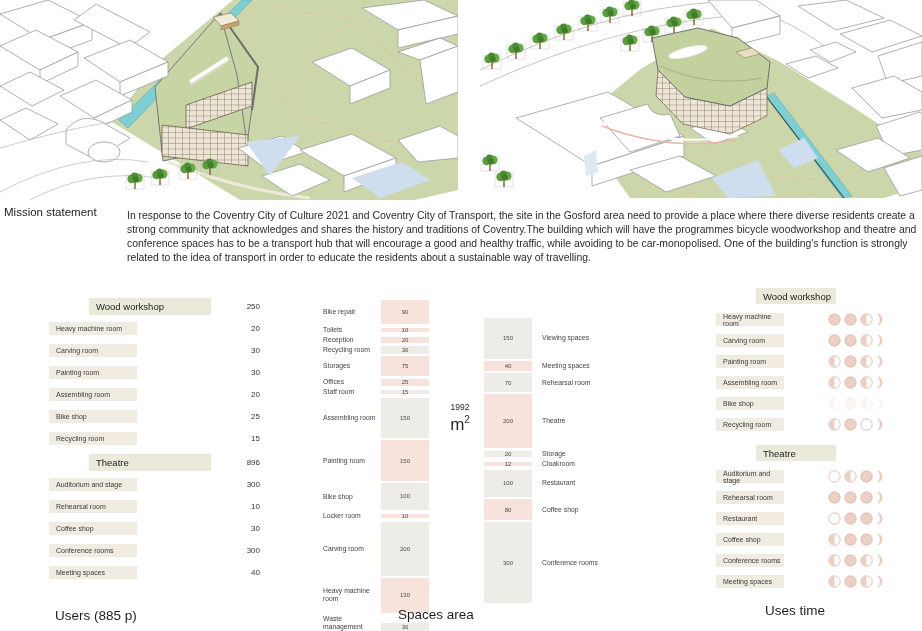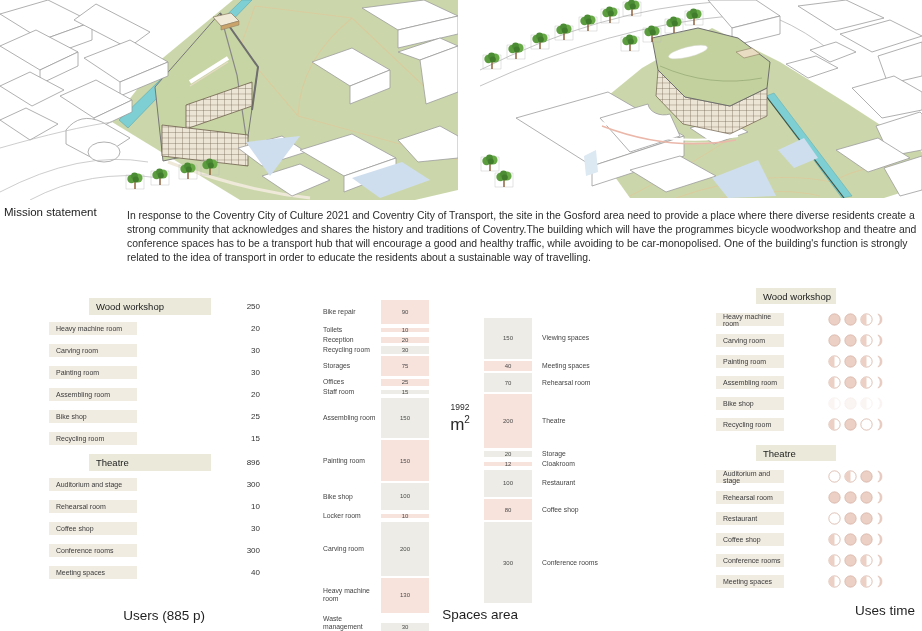--- a/index.html
+++ b/index.html
@@ -36,21 +36,21 @@
              padding-left:7px; font-size:7px; color:#3a3a3a; }
   #uses-col .itm-bar { width:68px; }
   .itm-row { margin-bottom:9px; }
   #uses-col .itm-row { margin-bottom:8px; }
 
   .u-val { font-size:8px; color:#333;text-align:right; }
 
   .phases { display:flex; gap:3px; align-items:center; }
   .phases.faint { opacity:0.22; }
 
-  .col-title { position:absolute; font-size:13.5px; color:#1f1f1f; text-align:right; }
+  .col-title { position:absolute; font-size:13.5px; color:#1f1f1f; text-align:left; }
   #title-users  { left:55px;  top:608px; width:150px; }
   #title-spaces { left:398px; top:607px; width:120px; }
   #title-uses   { left:765px; top:603px; width:150px; }
 
   
   .barcol { position:absolute; }
   #bar-left  { left:323px; top:300px; }
   #bar-right { left:484px; top:318px; }
   .bar-row { display:flex; align-items:center; margin-bottom:2px; }
   .seg { width:48px; display:flex; align-items:center; justify-content:center; font-size:6px; color:#4a4a4a;

